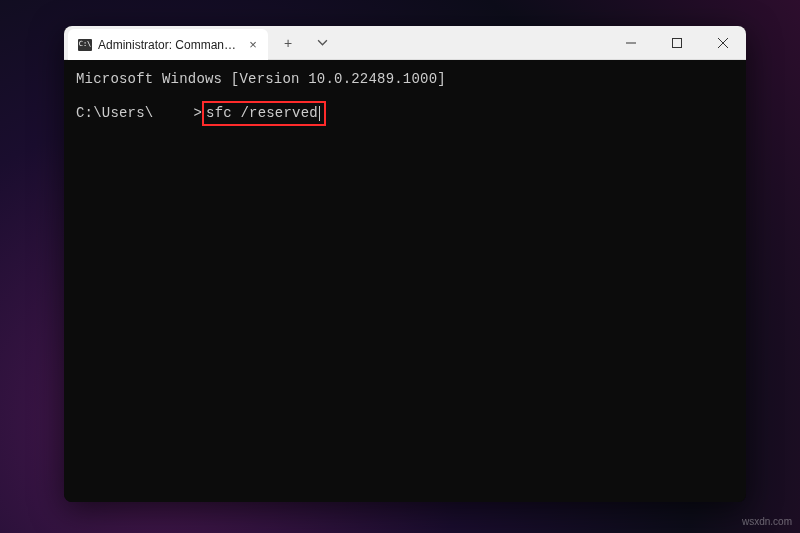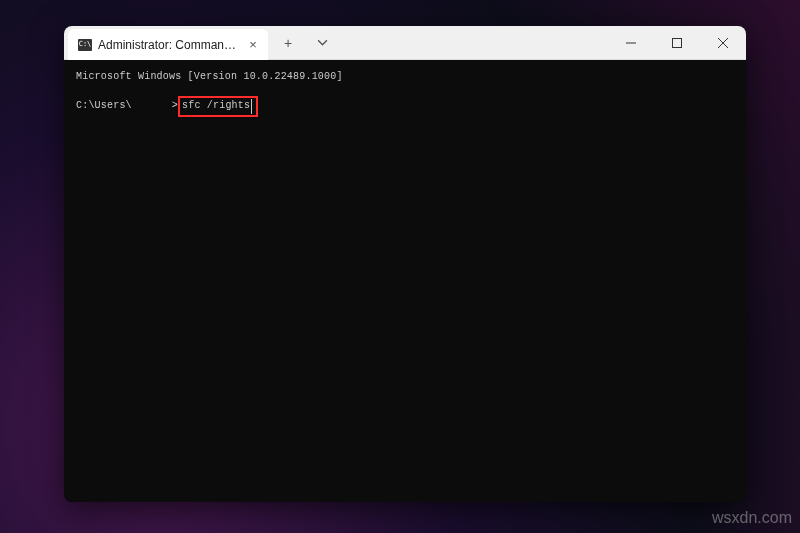--- a/index.html
+++ b/index.html
@@ -102,21 +102,21 @@
       justify-content: center;
       color: #333;
       cursor: pointer;
     }
     .win-btn svg { width: 10px; height: 10px; }
     .terminal {
       flex: 1;
       background: #0c0c0c;
       padding: 10px 12px;
       font-family: 'Consolas', 'Courier New', monospace;
-      font-size: 10px;
+      font-size: 14px;
       line-height: 1.35;
       color: #cccccc;
       letter-spacing: 0.2px;
     }
     .prompt-line {
       margin-top: 12px;
       display: flex;
       align-items: center;
       flex-wrap: nowrap;
     }
@@ -138,21 +138,21 @@
       width: 1px;
       height: 15px;
       background: #cccccc;
       margin-left: 1px;
       vertical-align: middle;
     }
     .watermark {
       position: absolute;
       right: 8px;
       bottom: 6px;
-      font-size: 16px;
+      font-size: 10px;
       color: rgba(255,255,255,0.35);
       font-family: Arial, sans-serif;
     }
   </style>
 </head>
 <body>
 
 <div class="window">
   <div class="titlebar">
     <div class="tab">
@@ -189,20 +189,20 @@
     </div>
   </div>
 
   <div class="terminal">
     <div>Microsoft Windows [Version 10.0.22489.1000]</div>
     <div class="prompt-line">
       <span>C:\Users\</span>
         <span class="redacted"></span>
         <span>&gt;</span>
         <span class="highlight-box">
-          <span>sfc /rights</span>
+          <span>sfc /reserved</span>
           <span class="cursor"></span>
         </span>
     </div>
   </div>
 </div>
 
 <div class="watermark">wsxdn.com</div>
 
 </body></html>

